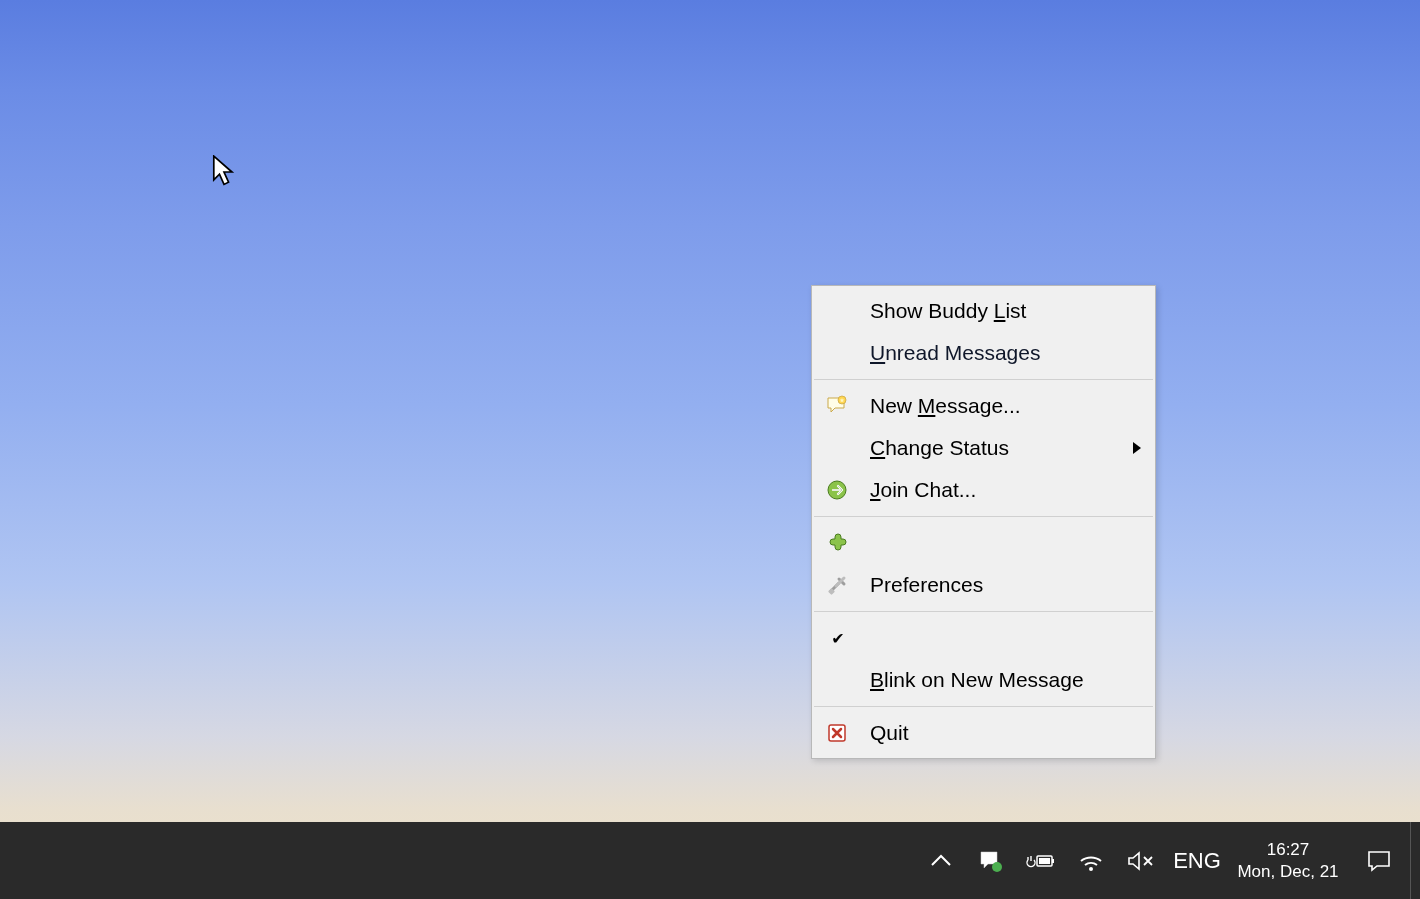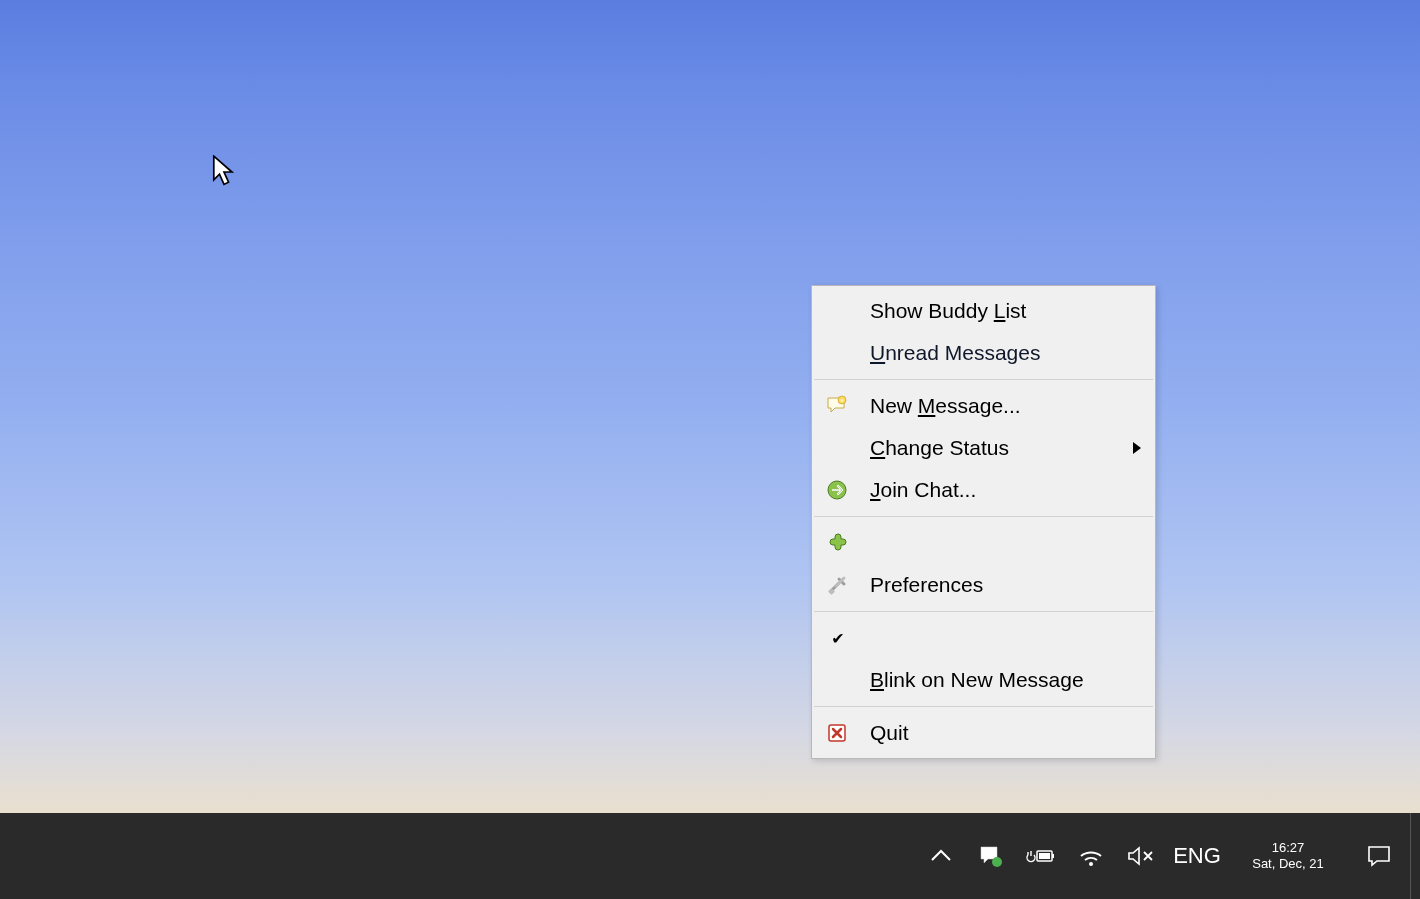--- a/index.html
+++ b/index.html
@@ -77,21 +77,21 @@
   .menu-sep {
     height: 1px;
     background: #d0d0d0;
     margin: 5px 2px;
   }
   
   .taskbar {
     position: absolute;
     left: 0; bottom: 0;
     width: 100%;
-    height: 86px;
+    height: 77px;
     background: #2a2a2a;
     display: flex;
     align-items: center;
     color: #fff;
   }
   .taskbar-spacer { flex: 1; }
   .tray {
     display: flex;
     align-items: center;
     height: 100%;
@@ -113,21 +113,21 @@
     justify-content: center;
     height: 100%;
   }
   .clock {
     width: 120px;
     height: 100%;
     display: flex;
     flex-direction: column;
     align-items: center;
     justify-content: center;
-    font-size: 13px;
+    font-size: 17px;
     line-height: 1.25;
     color: #fff;
   }
   .action-center {
     width: 62px;
     height: 100%;
     display: flex;
     align-items: center;
     justify-content: center;
   }
@@ -260,21 +260,21 @@
           <path d="M17 8 l8 8 M25 8 l-8 8" stroke="#fff" stroke-width="1.8"></path>
         </svg>
       </div>
 
       <div class="lang">
         <span>ENG</span>
       </div>
 
       <div class="clock">
         <span>16:27</span>
-        <span>Sat, Dec, 21</span>
+        <span>Mon, Dec, 21</span>
       </div>
 
       <div class="action-center">
         <svg width="26" height="24" viewBox="0 0 26 24">
           <path d="M3 3 h20 v14 h-12 l-5 4 v-4 h-3 z" fill="none" stroke="#fff" stroke-width="1.6"></path>
         </svg>
       </div>
 
       <div class="show-desktop"></div>
     </div>

